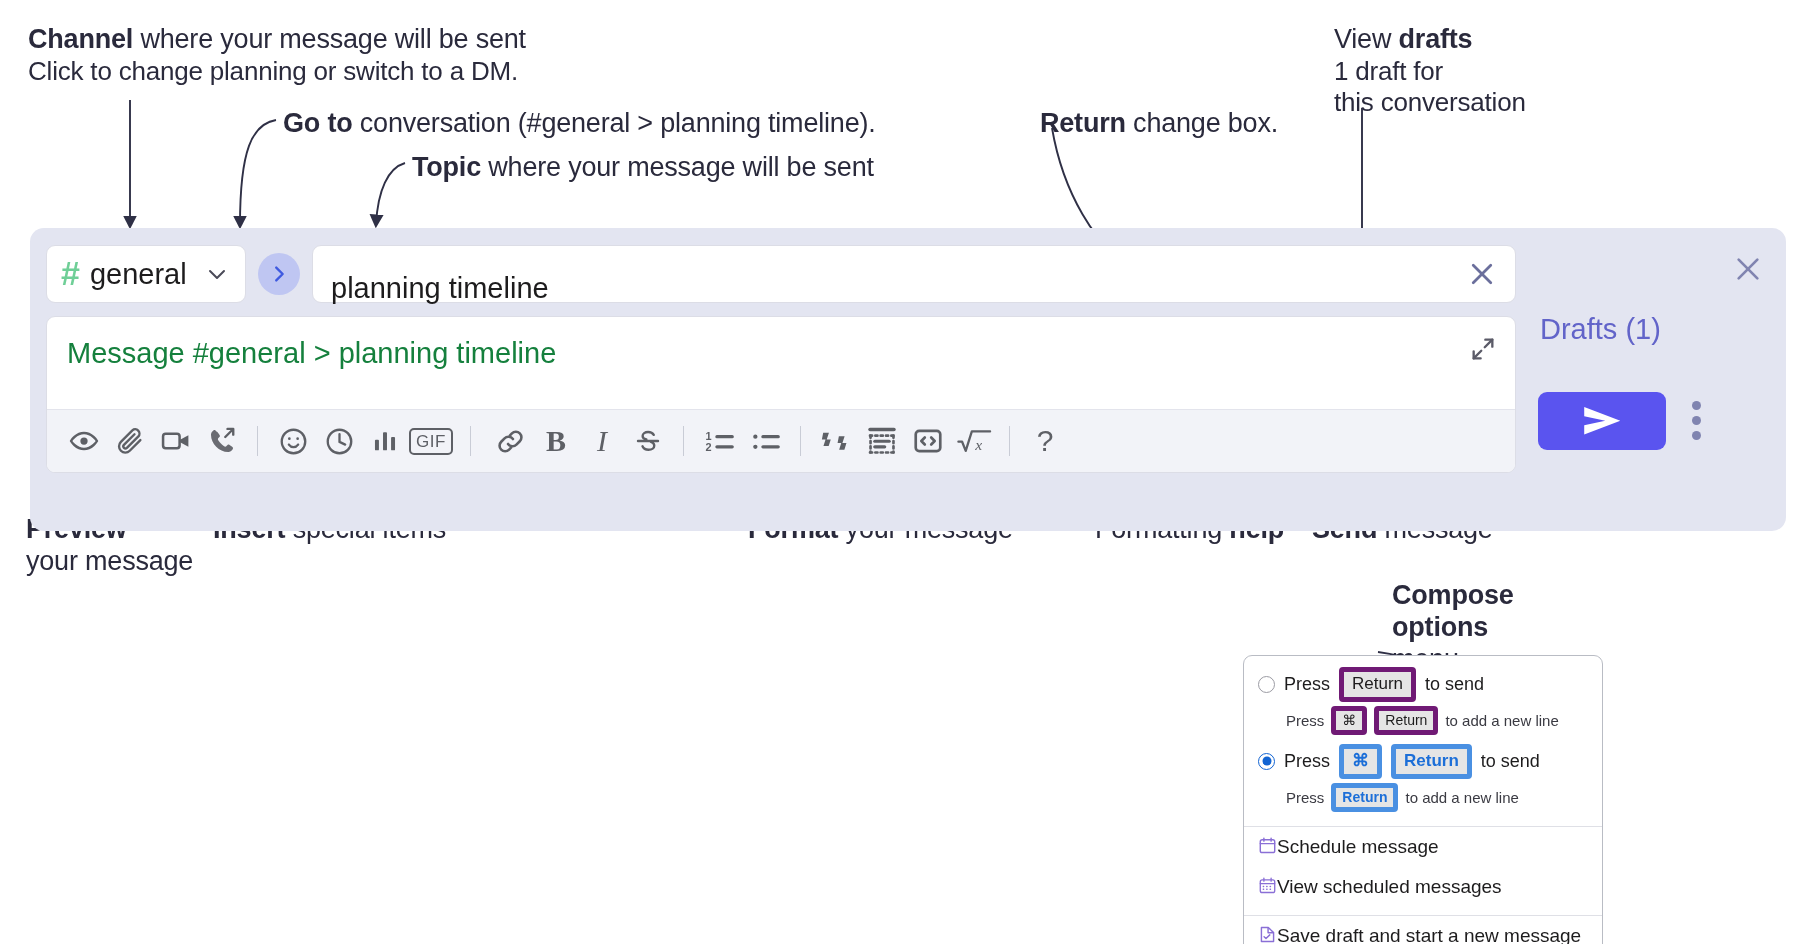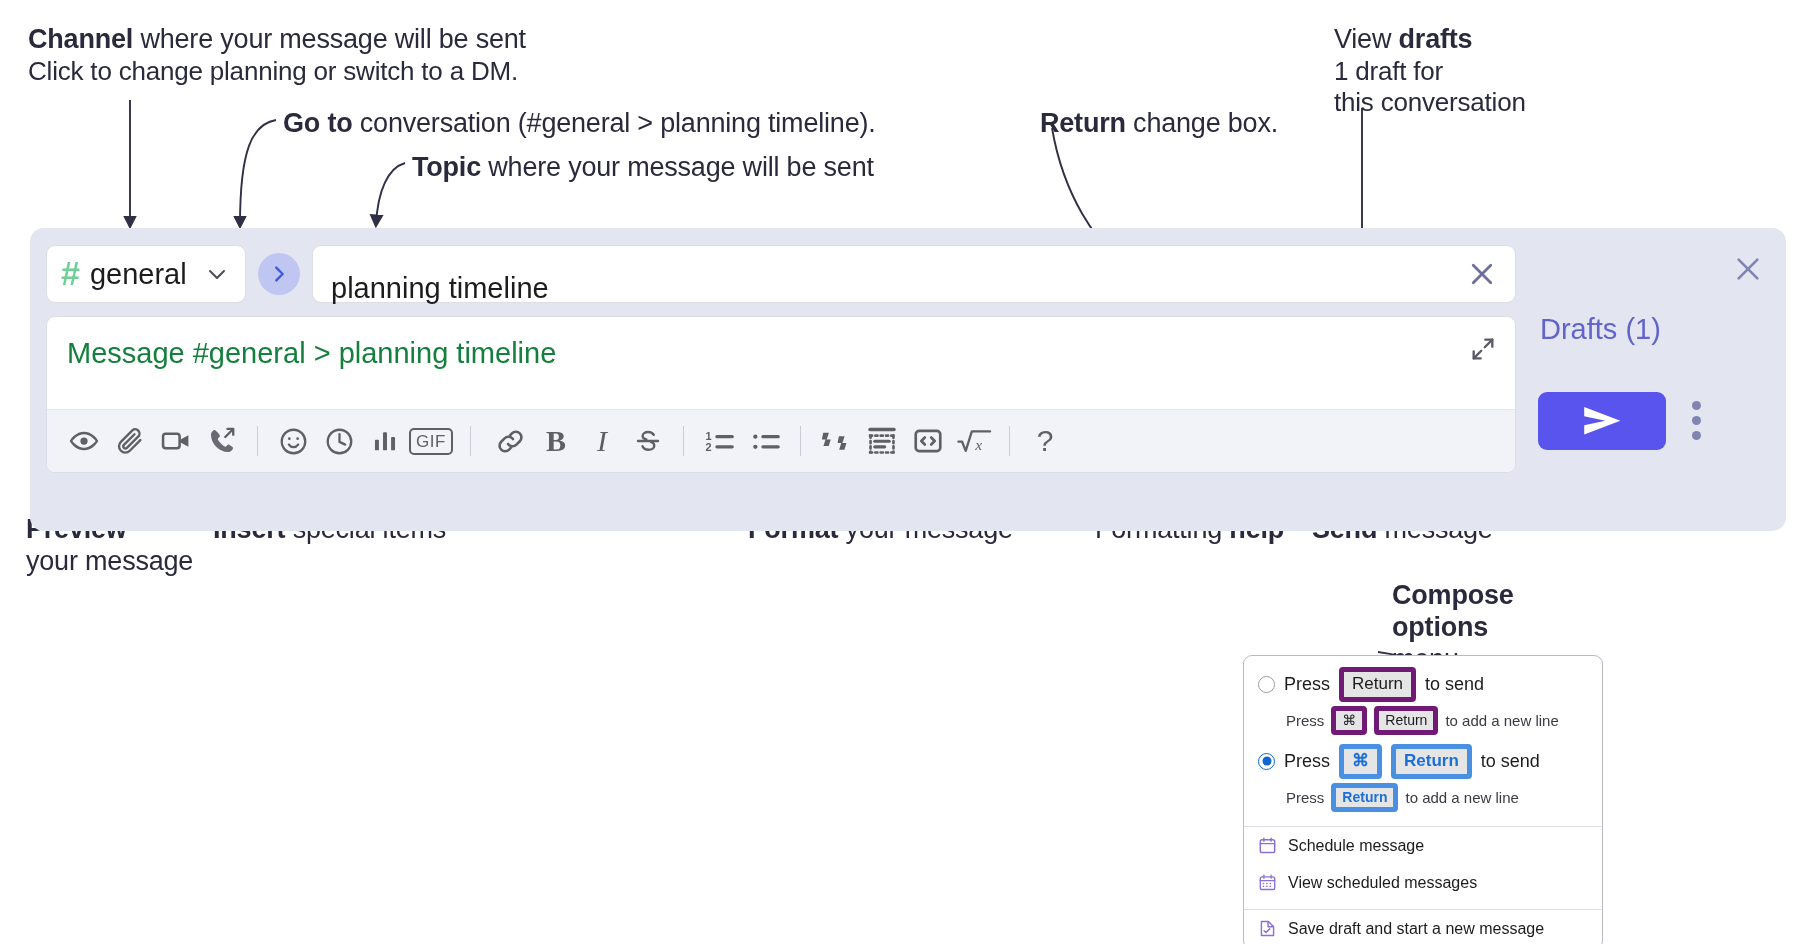--- a/index.html
+++ b/index.html
@@ -137,21 +137,21 @@
   }
   .key{
     display:inline-flex;align-items:center;justify-content:center;
     border:5px solid #701a75;border-radius:4px;
     padding:1px 8px;font-size:17px;color:#1d1c1d;background:#e5e5e5;line-height:1.35;
   }
   .key.sm{font-size:14px;padding:0px 6px;}
   .key.blue{border-color:#4a90e2;color:#1d6fd8;font-weight:700;}
   .key.blue.sm{font-weight:700;}
   .menu-div{height:1px;background:#dfe0e6;margin:8px 0 0 0;}
-  .mrow{display:flex;align-items:flex-end;gap:11px;padding:9px 14px;cursor:pointer;white-space:nowrap;font-size:16px;}
+  .mrow{display:flex;align-items:flex-start;gap:0;padding:9px 14px;cursor:pointer;white-space:nowrap;font-size:19px;}
   .mrow svg{flex:0 0 auto;}
 </style>
 </head>
 <body>
 
 <div class="anno" style="left:28px;top:22px;font-size:27px;">
   <b>Channel</b><span> where your message will be sent</span>
 </div>
 <div class="anno it" style="left:28px;top:55px;font-size:26px;">Click to change planning or switch to a DM.</div>
 

